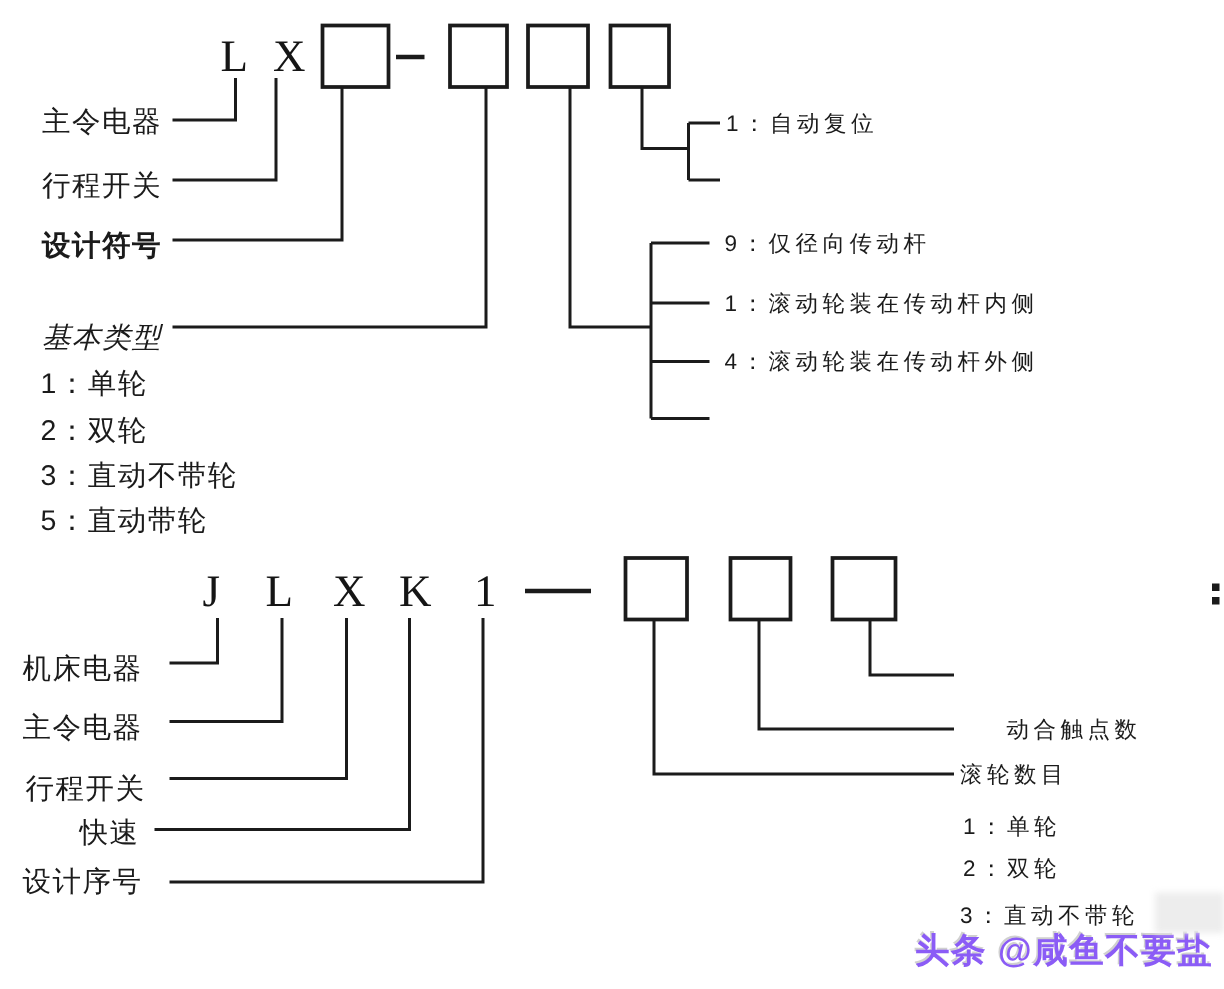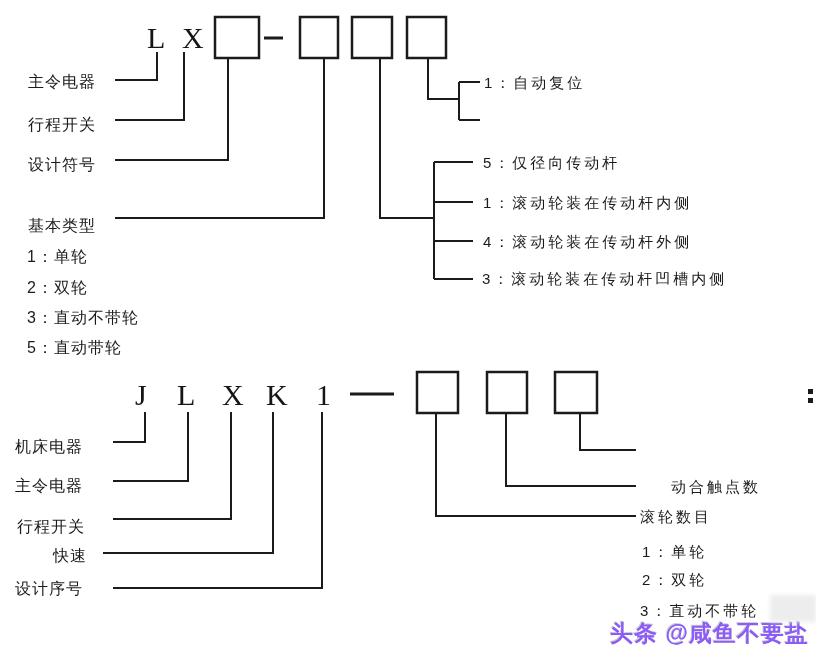--- a/index.html
+++ b/index.html
@@ -10,21 +10,21 @@
     overflow:hidden;
     font-family:"Liberation Sans", sans-serif;
     color:#1b1b1b;
   }
   svg.linework{position:absolute;left:0;top:0;}
   .t{
     position:absolute;
     white-space:nowrap;
     color:#1b1b1b;
     line-height:23px;
-    font-size:16px;
+    font-size:19px;
     letter-spacing:1px;
   }
   .opt{
     font-size:15px;
     line-height:23px;
     letter-spacing:3px;
   }
   .code{
     position:absolute;
     font-family:"Liberation Serif", serif;
@@ -103,34 +103,33 @@
       <rect x="808" y="389" width="5" height="5"></rect>
       <rect x="808" y="398" width="5" height="5"></rect>
     </g>
   </svg>
 
   <div class="code" style="left:147px;top:23px;">L</div>
   <div class="code" style="left:182px;top:23px;">X</div>
 
   <div class="t" style="left:28px;top:70px;">主令电器</div>
   <div class="t" style="left:28px;top:113px;">行程开关</div>
-  <div class="t" style="left:28px;top:153px;">设计符号</div>
-  <div class="t" style="left:28px;top:214px;">基本类型</div>
+  <div class="t" style="left:28px;top:153px;font-weight:bold;">设计符号</div>
+  <div class="t" style="left:28px;top:214px;font-style:italic;">基本类型</div>
 
   <div class="t" style="left:27px;top:245px;">1：单轮</div>
   <div class="t" style="left:27px;top:276px;">2：双轮</div>
   <div class="t" style="left:27px;top:306px;">3：直动不带轮</div>
   <div class="t" style="left:27px;top:336px;">5：直动带轮</div>
 
   <div class="t opt" style="left:484px;top:71px;">1：自动复位</div>
 
-  <div class="t opt" style="left:483px;top:151px;">5：仅径向传动杆</div>
+  <div class="t opt" style="left:483px;top:151px;">9：仅径向传动杆</div>
   <div class="t opt" style="left:483px;top:191px;">1：滚动轮装在传动杆内侧</div>
   <div class="t opt" style="left:483px;top:230px;">4：滚动轮装在传动杆外侧</div>
-  <div class="t opt" style="left:482px;top:267px;">3：滚动轮装在传动杆凹槽内侧</div>
 
   <div class="code" style="left:135px;top:380px;">J</div>
   <div class="code" style="left:177px;top:380px;">L</div>
   <div class="code" style="left:222px;top:380px;">X</div>
   <div class="code" style="left:266px;top:380px;">K</div>
   <div class="code" style="left:316px;top:380px;">1</div>
 
   <div class="t" style="left:15px;top:435px;">机床电器</div>
   <div class="t" style="left:15px;top:474px;">主令电器</div>
   <div class="t" style="left:17px;top:515px;">行程开关</div>

